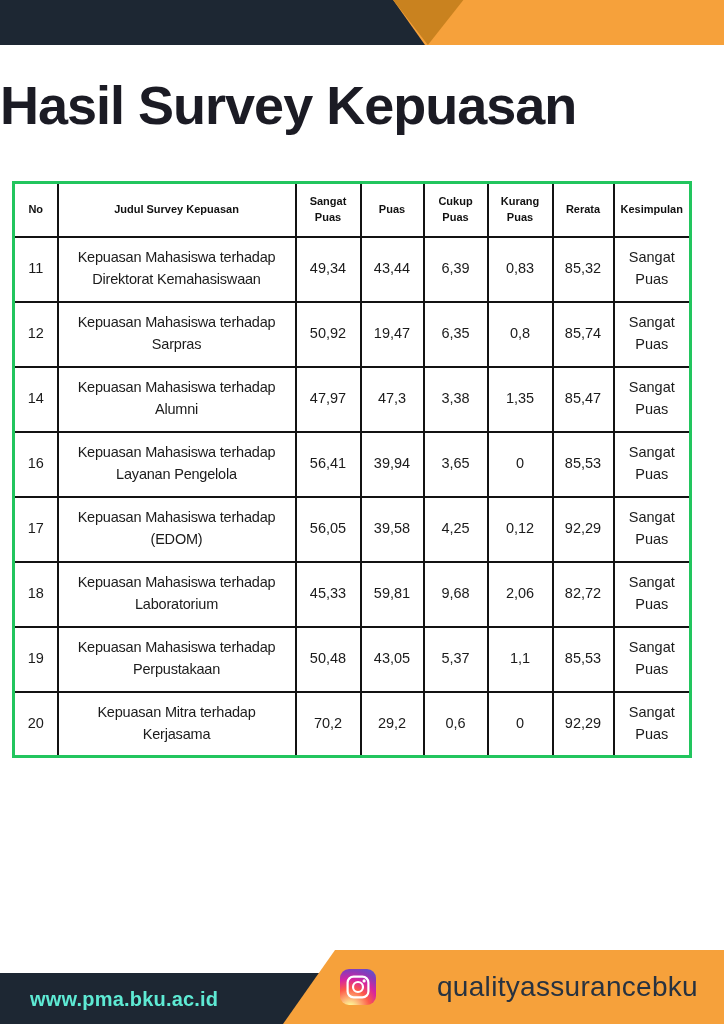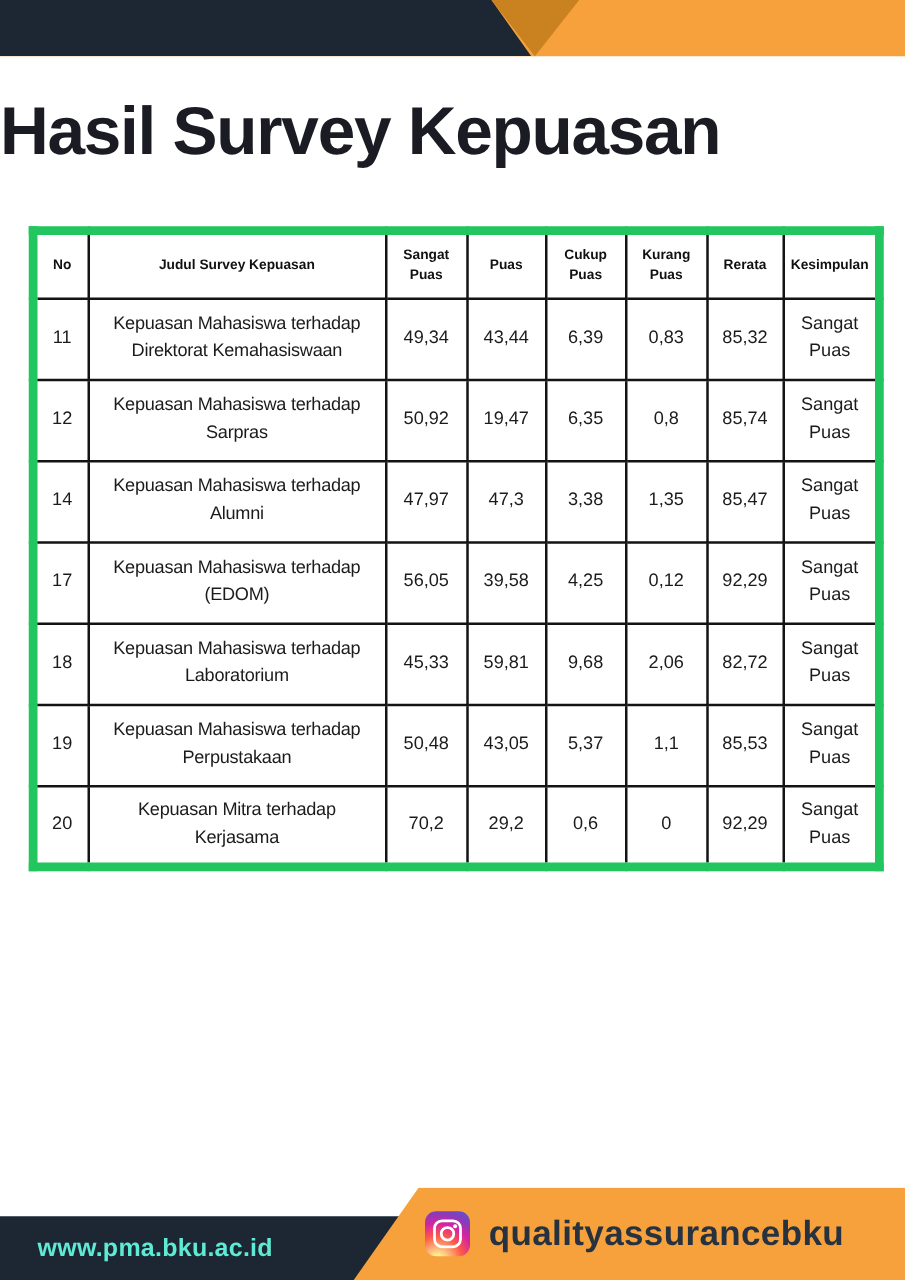--- a/index.html
+++ b/index.html
@@ -34,26 +34,26 @@
     width:100%;
     text-align:left;
     font-size:54px;
     font-weight:800;
     letter-spacing:-1px;
     color:#1B1B24;
   }
 
   
   table.survey {
-    position:absolute; left:23px; top:181px;
+    position:absolute; left:12px; top:181px;
     width:677px;
     border-collapse:collapse;
     table-layout:fixed;
     color:#1B1B1B;
-    border:7px solid #22c55e;
+    border:3px solid #22c55e;
   }
   table.survey th, table.survey td {
     border:2px solid #131313;
     vertical-align:middle;
     text-align:center;
   }
   table.survey th {
     height:54px;
     font-size:11px;
     font-weight:700;
@@ -103,24 +103,25 @@
   .ig-icon {
     width:36px; height:36px;
     border-radius:9px;
     flex:0 0 auto;
     background:radial-gradient(circle at 28% 110%,
       #fdf497 0%, #fdf497 8%, #fd5949 42%, #d6249f 62%, #8a3ab9 80%, #4f5bd5 100%);
     display:flex; align-items:center; justify-content:center;
   }
   .ig-handle {
     font-size:28px;
-    font-weight:700;
+    font-weight:400;
     color:#273240;
     letter-spacing:0.3px;
     white-space:nowrap;
+    margin-left:46px;
   }
 </style>
 </head>
 <body>
 
 <div class="top-band">
   <div class="top-navy"></div>
   <div class="top-tri"></div>
 </div>
 
@@ -174,20 +175,30 @@
     <td>14</td>
     <td class="judul">Kepuasan Mahasiswa terhadap Alumni</td>
     <td>47,97</td>
     <td>47,3</td>
     <td>3,38</td>
     <td>1,35</td>
     <td>85,47</td>
     <td>Sangat Puas</td>
   </tr>
       <tr>
+    <td>16</td>
+    <td class="judul">Kepuasan Mahasiswa terhadap Layanan Pengelola</td>
+    <td>56,41</td>
+    <td>39,94</td>
+    <td>3,65</td>
+    <td>0</td>
+    <td>85,53</td>
+    <td>Sangat Puas</td>
+  </tr>
+      <tr>
     <td>17</td>
     <td class="judul">Kepuasan Mahasiswa terhadap (EDOM)</td>
     <td>56,05</td>
     <td>39,58</td>
     <td>4,25</td>
     <td>0,12</td>
     <td>92,29</td>
     <td>Sangat Puas</td>
   </tr>
       <tr>

